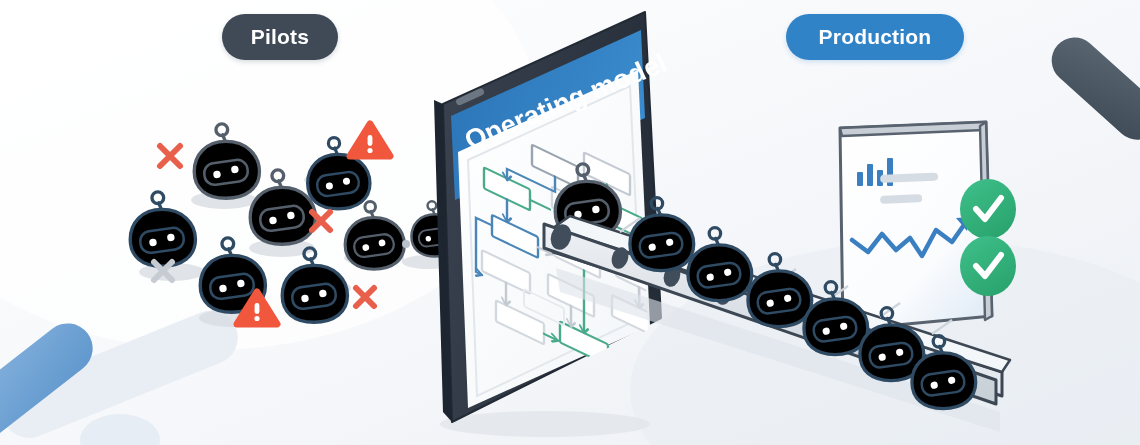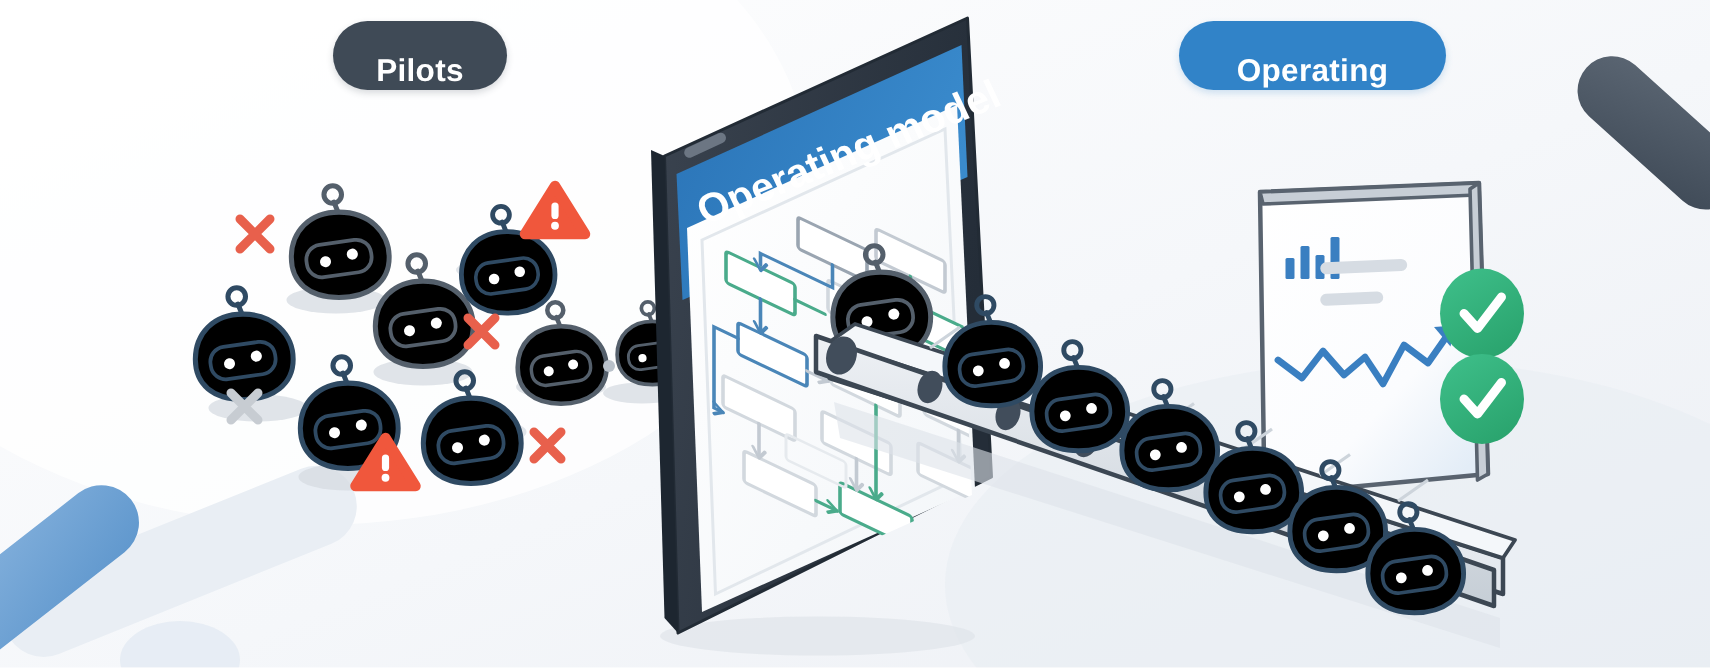--- a/index.html
+++ b/index.html
@@ -13,21 +13,21 @@
     position:relative;width:1140px;height:445px;overflow:hidden;
     background:
       radial-gradient(ellipse 700px 420px at 18% 18%, #ffffff 0%, #fbfcfd 60%, #f4f6f8 100%),
       linear-gradient(135deg,#fdfefe 0%,#f3f5f8 55%,#eef1f5 100%);
   }
   .layer{position:absolute;left:0;top:0;width:1140px;height:445px;}
   svg{display:block;}
 
   
   .pill{
-    position:absolute;display:flex;align-items:flex-end;justify-content:center;
+    position:absolute;display:flex;align-items:center;justify-content:center;
     border-radius:999px;color:#fff;font-weight:700;letter-spacing:.2px;
     white-space:nowrap;user-select:none;
   }
   #pill-pilots{
     left:222px;top:14px;width:116px;height:46px;font-size:21px;
     background:#3f4a56;box-shadow:0 2px 5px rgba(40,50,62,.18);
   }
   #pill-production{
     left:786px;top:14px;width:178px;height:46px;font-size:21px;
     background:#3183c8;box-shadow:0 2px 5px rgba(49,131,200,.22);
@@ -413,16 +413,16 @@
     </g>
     <g class="rbb">
       <use href="#robotHead2" x="902" y="330" width="82" height="90"></use>
     </g>
   </svg>
 
   <div class="pill" id="pill-pilots">
     <span>Pilots</span>
   </div>
   <div class="pill" id="pill-production">
-    <span>Operating</span>
+    <span>Production</span>
   </div>
 
 </div>
 
 </body></html>

